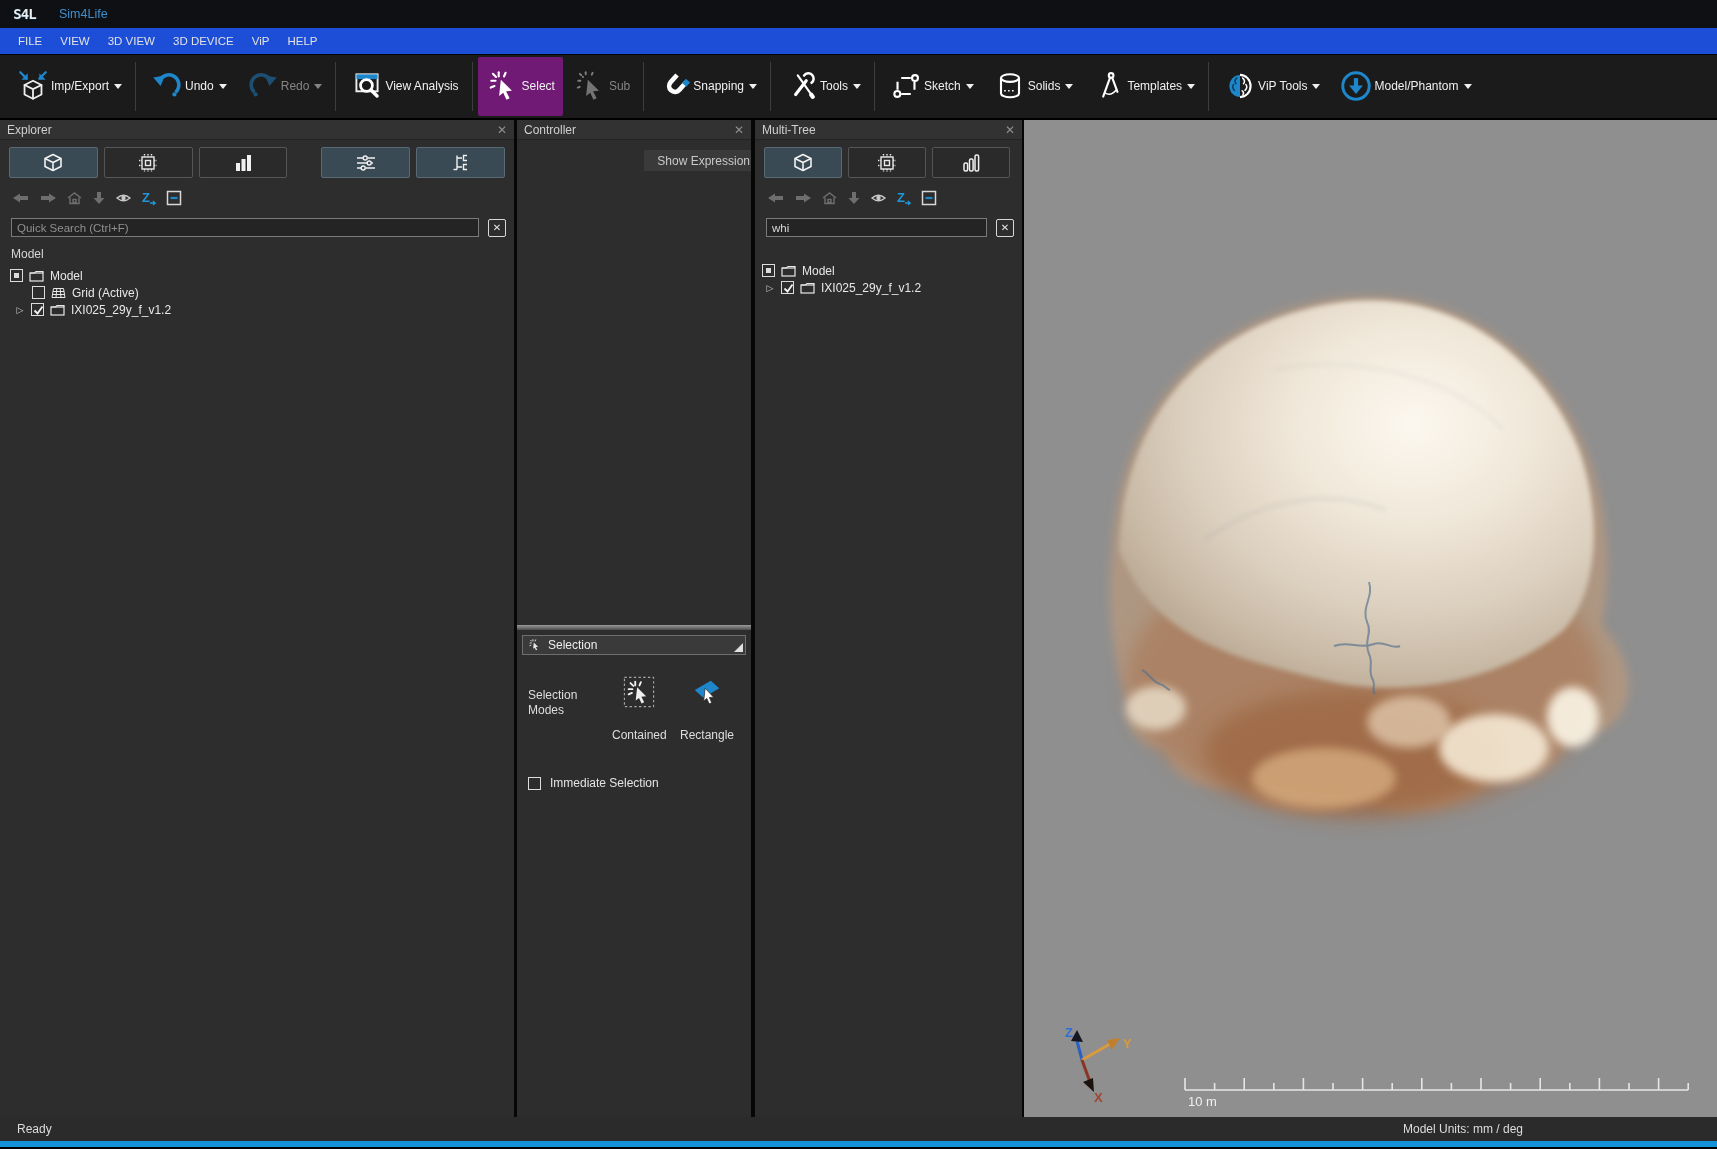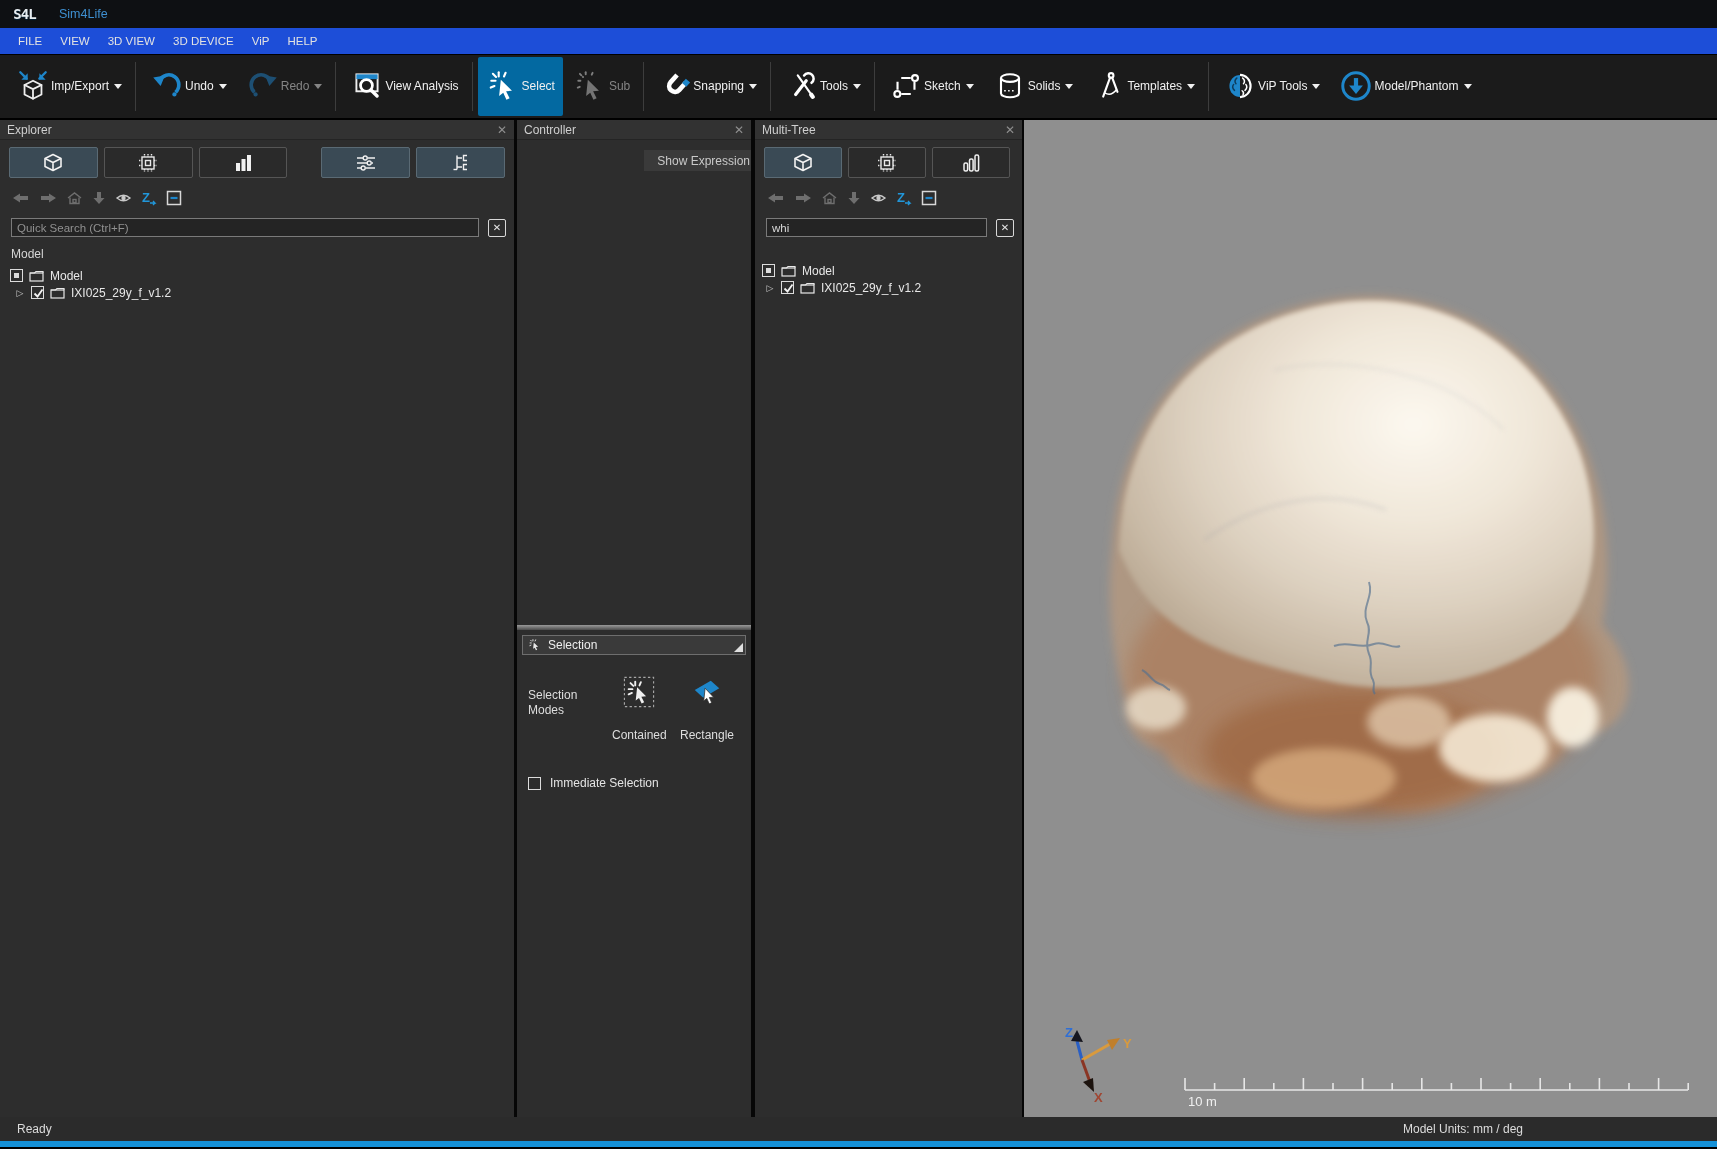--- a/index.html
+++ b/index.html
@@ -8,21 +8,21 @@
   .titlebar{position:absolute;left:0;top:0;width:100%;height:28px;background:#0e1013;display:flex;align-items:center;}
   .logo{width:35px;height:26px;margin-left:7px;border-radius:2px;background:linear-gradient(145deg,#2a7ab8 0%,#135f94 40%,#0a3click 0,#0b3a5a 100%);display:flex;align-items:center;justify-content:center;font-family:"DejaVu Sans Mono",monospace;font-weight:bold;font-size:14px;color:#e8eef2;letter-spacing:-1px;text-shadow:0 1px 1px #052338;}
   .apptitle{color:#3e8fd0;font-size:12.5px;margin-left:17px;}
   .menubar{position:absolute;left:0;top:28px;width:100%;height:26px;background:#1d4ed8;display:flex;align-items:center;padding-left:9px;box-sizing:border-box;}
   .menu-item{color:#e2e2e2;font-size:11.5px;padding:4px 9px;cursor:default;}
   
   .toolbar{position:absolute;left:0;top:54px;width:100%;height:66px;background:#1b1b1b;border-top:1px solid #000;border-bottom:2px solid #000;box-sizing:border-box;display:flex;align-items:stretch;padding-left:6px;}
   .tb-btn{display:flex;align-items:center;justify-content:flex-end;padding:3px 8px 4px;margin:2px 1px;border-radius:2px;position:relative;}
   .tb-btn .icon-area{height:40px;display:flex;align-items:center;justify-content:center;}
   .tb-btn .cap{display:flex;align-items:center;gap:5px;font-size:12px;color:#f0f0f0;white-space:nowrap;}
-  .tb-btn.active{background:#0369a1;}
+  .tb-btn.active{background:#701a75;}
   .tb-btn.disabled .cap{color:#858585;}
   .caret{width:0;height:0;border:4px solid transparent;border-top:5px solid #f0f0f0;margin-top:4px;}
   .disabled .caret{border-top-color:#858585;}
   .tb-sep{width:1px;background:#3d3d3d;margin:7px 4px;}
   
   .panels{position:absolute;left:0;top:120px;height:997px;display:flex;}
   .panel{background:#2d2d2d;position:relative;box-sizing:border-box;overflow:hidden;}
   .p-divider{background:#060606;}
   .panel-title{height:19px;background:#323232;border-bottom:1px solid #242424;display:flex;align-items:center;justify-content:space-between;padding:0 7px;font-size:12px;color:#cfcfcf;}
   .panel-x{color:#8f8f8f;font-size:12px;line-height:1;cursor:default;}
@@ -378,20 +378,28 @@
     </div>
     <div class="sec-label">Model</div>
     <div class="tree">
       <div class="trow" style="padding-left:10px">
         <span class="chk partial"></span>
         <svg width="15" height="12" viewBox="0 0 15 12" fill="none" stroke="#e8e8e8" stroke-width="1.2">
             <path d="M1 3 H5.5 L7 1.5 H14 V3"></path>
             <rect x="1" y="3" width="13" height="8"></rect>
           </svg>
         <span class="tlabel">Model</span>
+      </div>
+      <div class="trow" style="padding-left:32px">
+        <span class="chk"></span>
+        <svg width="15" height="12" viewBox="0 0 15 12" fill="none" stroke="#e8e8e8" stroke-width="1">
+            <path d="M2.5 1.5 H12.5 L14 10.5 H1 Z"></path>
+            <path d="M5.8 1.5 L5 10.5 M9.2 1.5 L10 10.5 M2 4.5 H13 M1.6 7.5 H13.5"></path>
+          </svg>
+        <span class="tlabel">Grid (Active)</span>
       </div>
       <div class="trow" style="padding-left:15px">
         <span class="arr">▷</span>
         <span class="chk">
             <svg width="13" height="13" viewBox="0 0 13 13" fill="none" stroke="#f2f2f2" stroke-width="1.8">
               <polyline points="2.5,6.5 5.5,9.5 10.5,2.5"></polyline>
             </svg>
           </span>
         <svg width="15" height="12" viewBox="0 0 15 12" fill="none" stroke="#e8e8e8" stroke-width="1.2">
             <path d="M1 3 H5.5 L7 1.5 H14 V3"></path>

